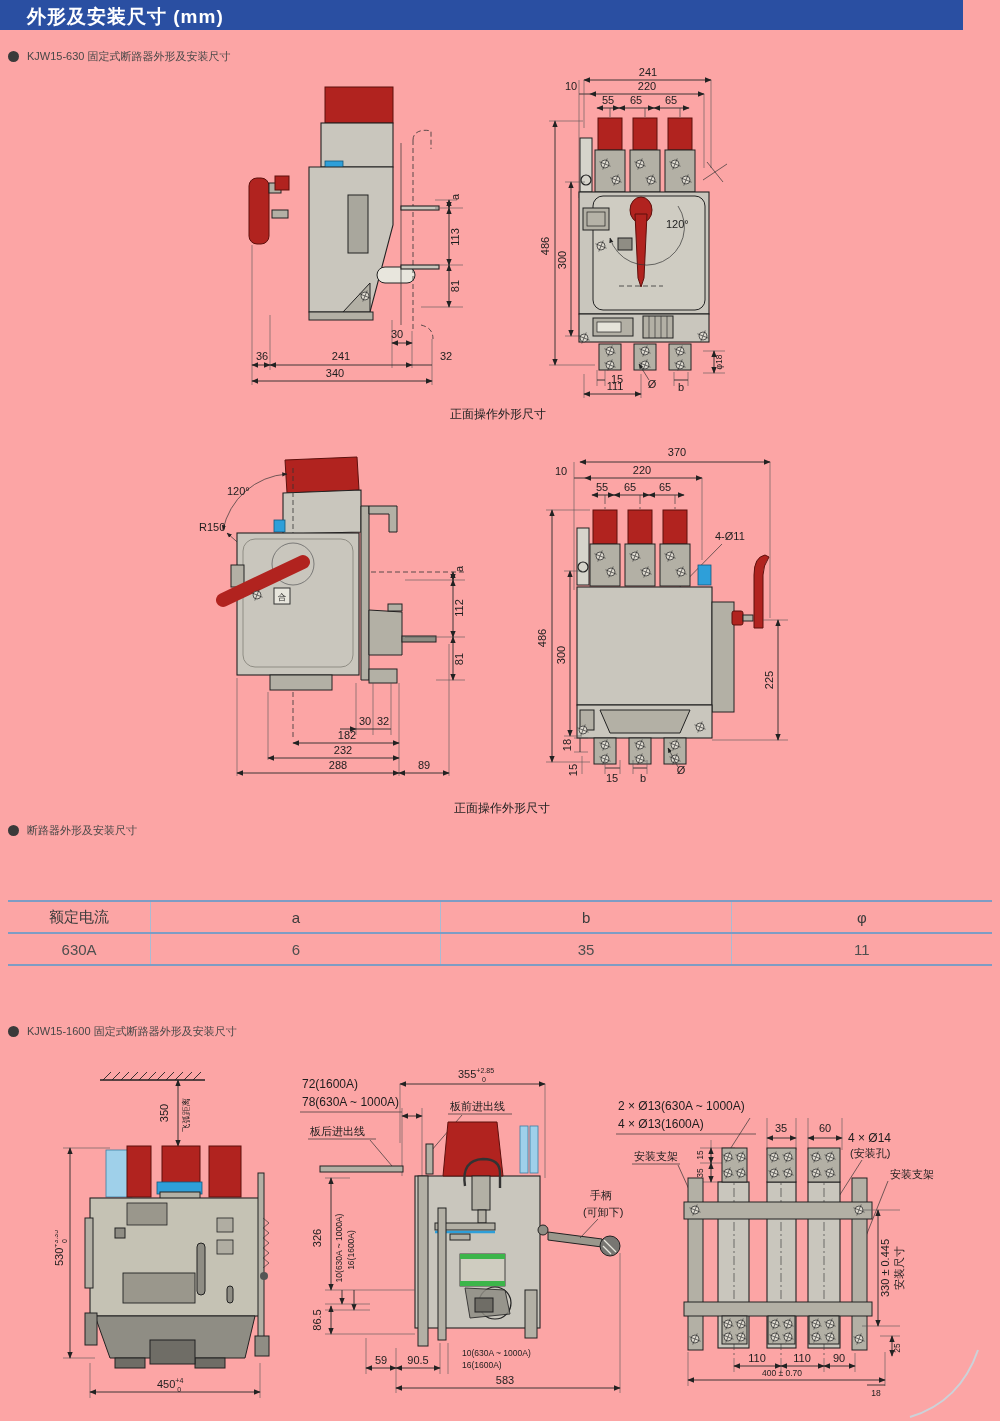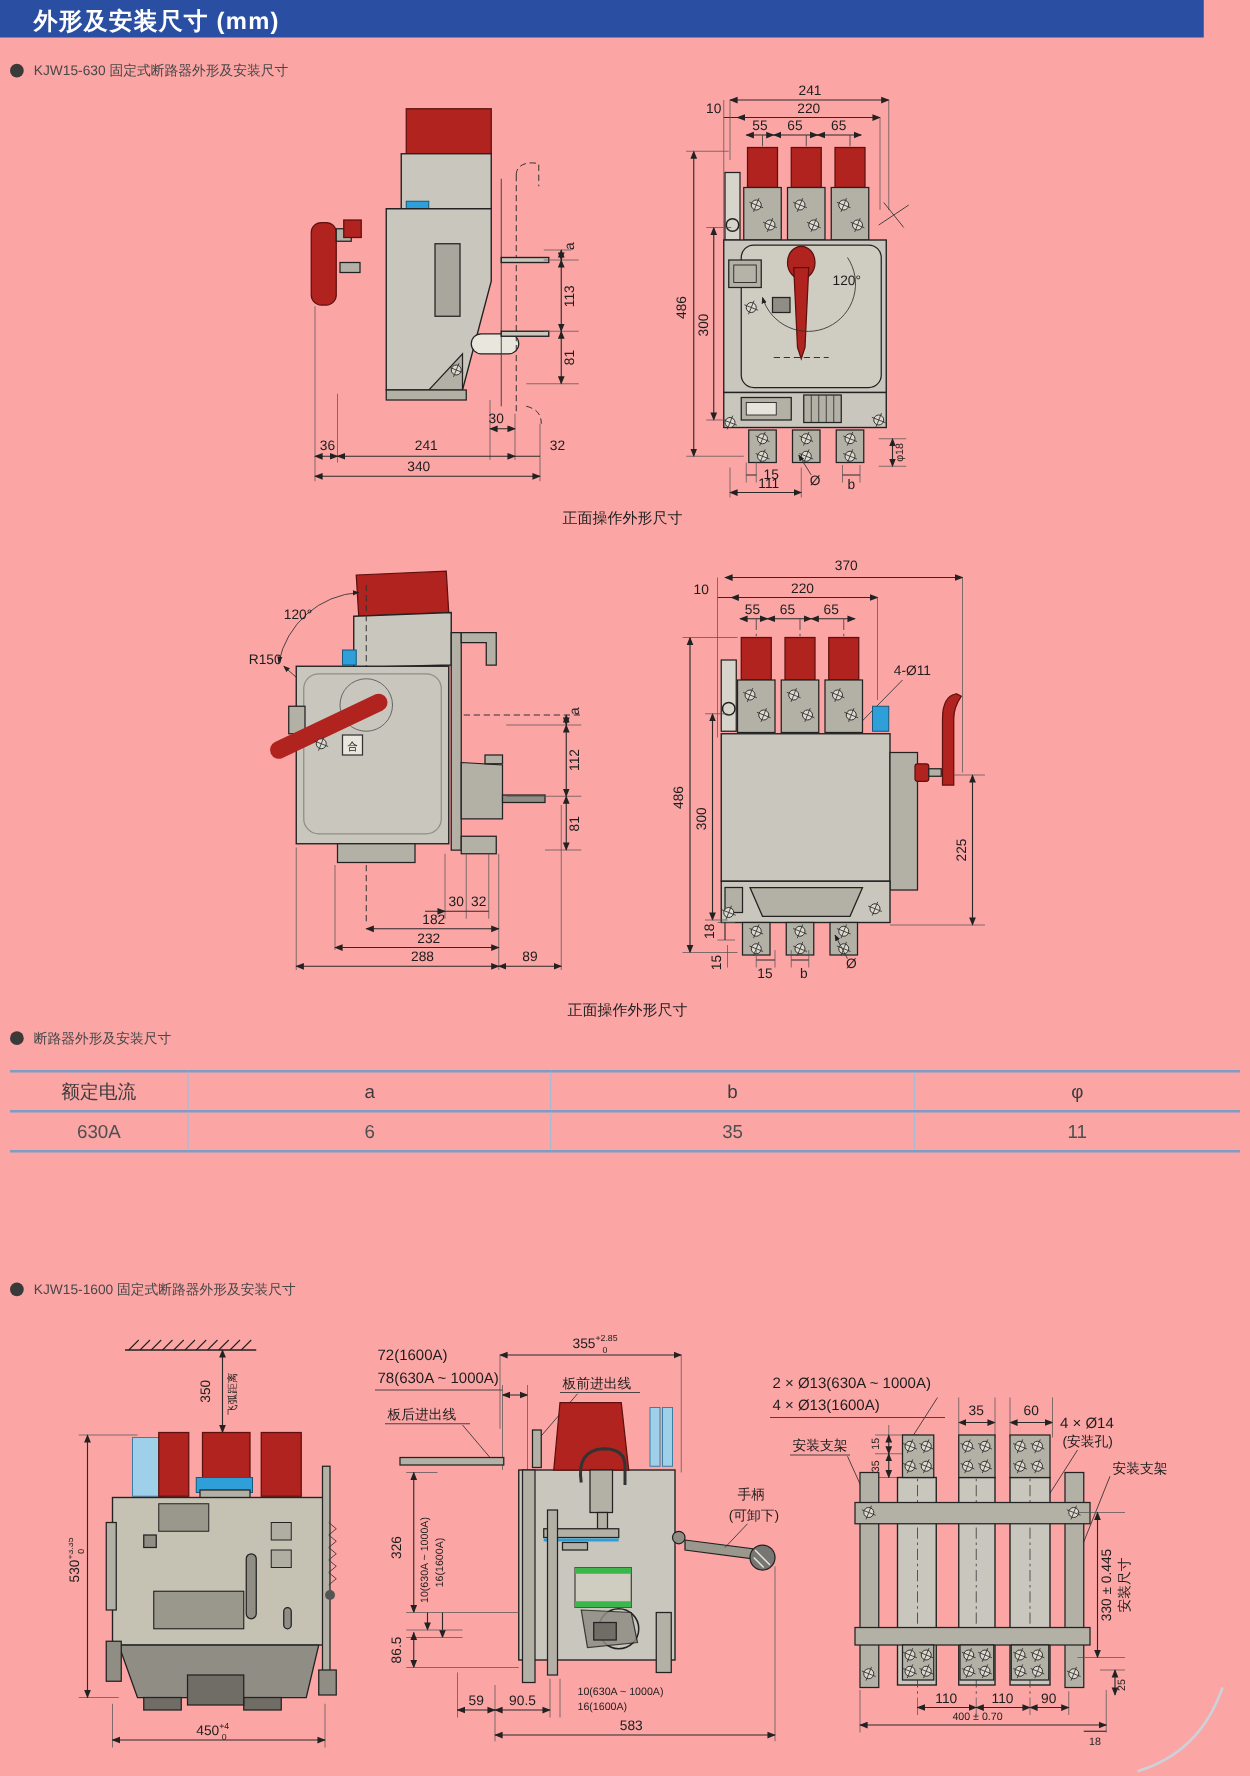--- a/index.html
+++ b/index.html
@@ -7,21 +7,21 @@
         font-family:"Liberation Sans",sans-serif;color:#333;}
   .abs{position:absolute;}
   #hdrbar{left:0;top:8;width:963px;height:30px;background:#2a4fa2;}
   #hdrbar .t{position:absolute;left:27px;top:4px;color:#fff;font-size:19px;font-weight:bold;letter-spacing:1px;}
   .bullet{display:flex;align-items:center;gap:8px;font-size:11px;color:#474747;}
   .dot{width:11px;height:11px;border-radius:50%;background:#3a3a3a;flex:0 0 auto;}
   .caption{font-size:12px;color:#222;text-align:center;width:240px;}
   
   #spec{left:8px;top:856px;width:984px;border-collapse:collapse;}
   #spec{position:absolute;}
-  #spec table{width:100%;border-collapse:collapse;}
+  #spec table{width:100%;border-collapse:collapse;margin-top:44px;}
   #spec th,#spec td{border-left:1px solid #a9bbd4;border-right:1px solid #a9bbd4;
     border-top:2px solid #7e9cc4;border-bottom:2px solid #7e9cc4;
     font-weight:normal;text-align:center;padding:0;height:30px;font-size:15px;color:#4f4f4f;}
   #spec th{color:#3c3c3c;}
   #spec th:first-child,#spec td:first-child{border-left:none;}
   #spec th:last-child,#spec td:last-child{border-right:none;}
   
   svg text{font-family:"Liberation Sans",sans-serif;}
   .lbl{font-size:11px;fill:#1d1d1d;}
   .sm{font-size:8.5px;fill:#1d1d1d;}

